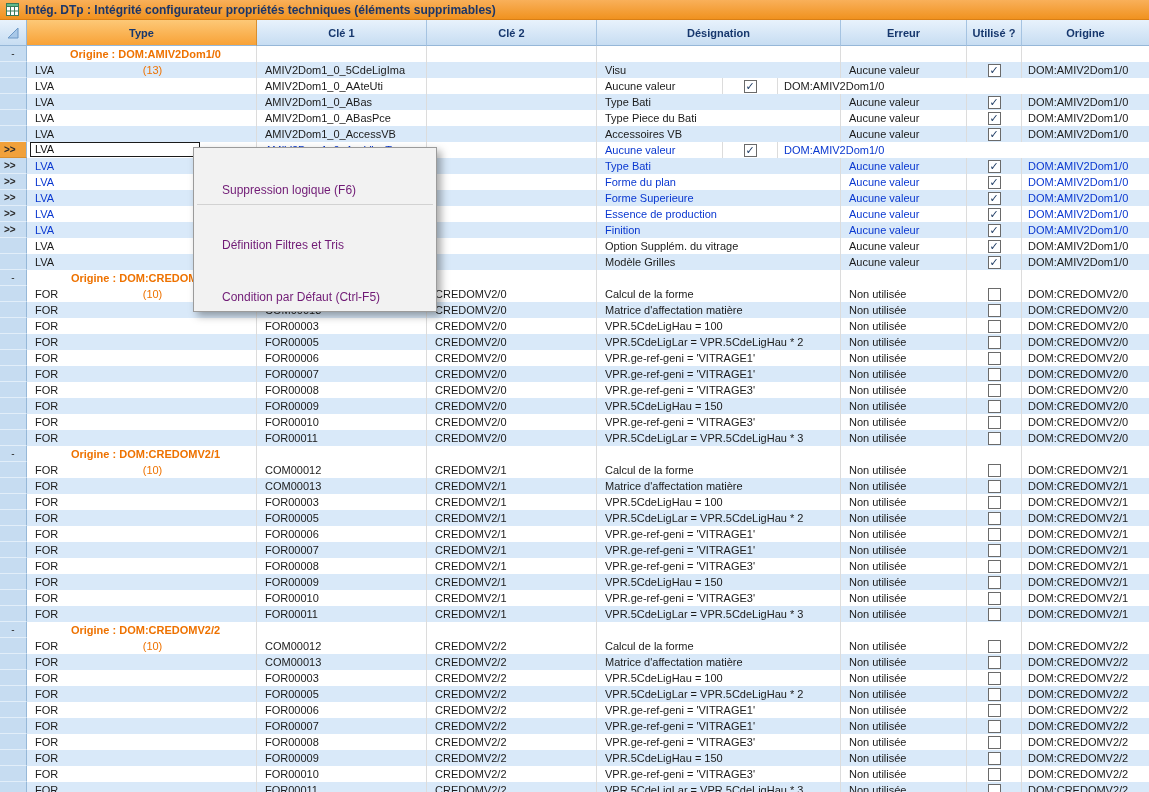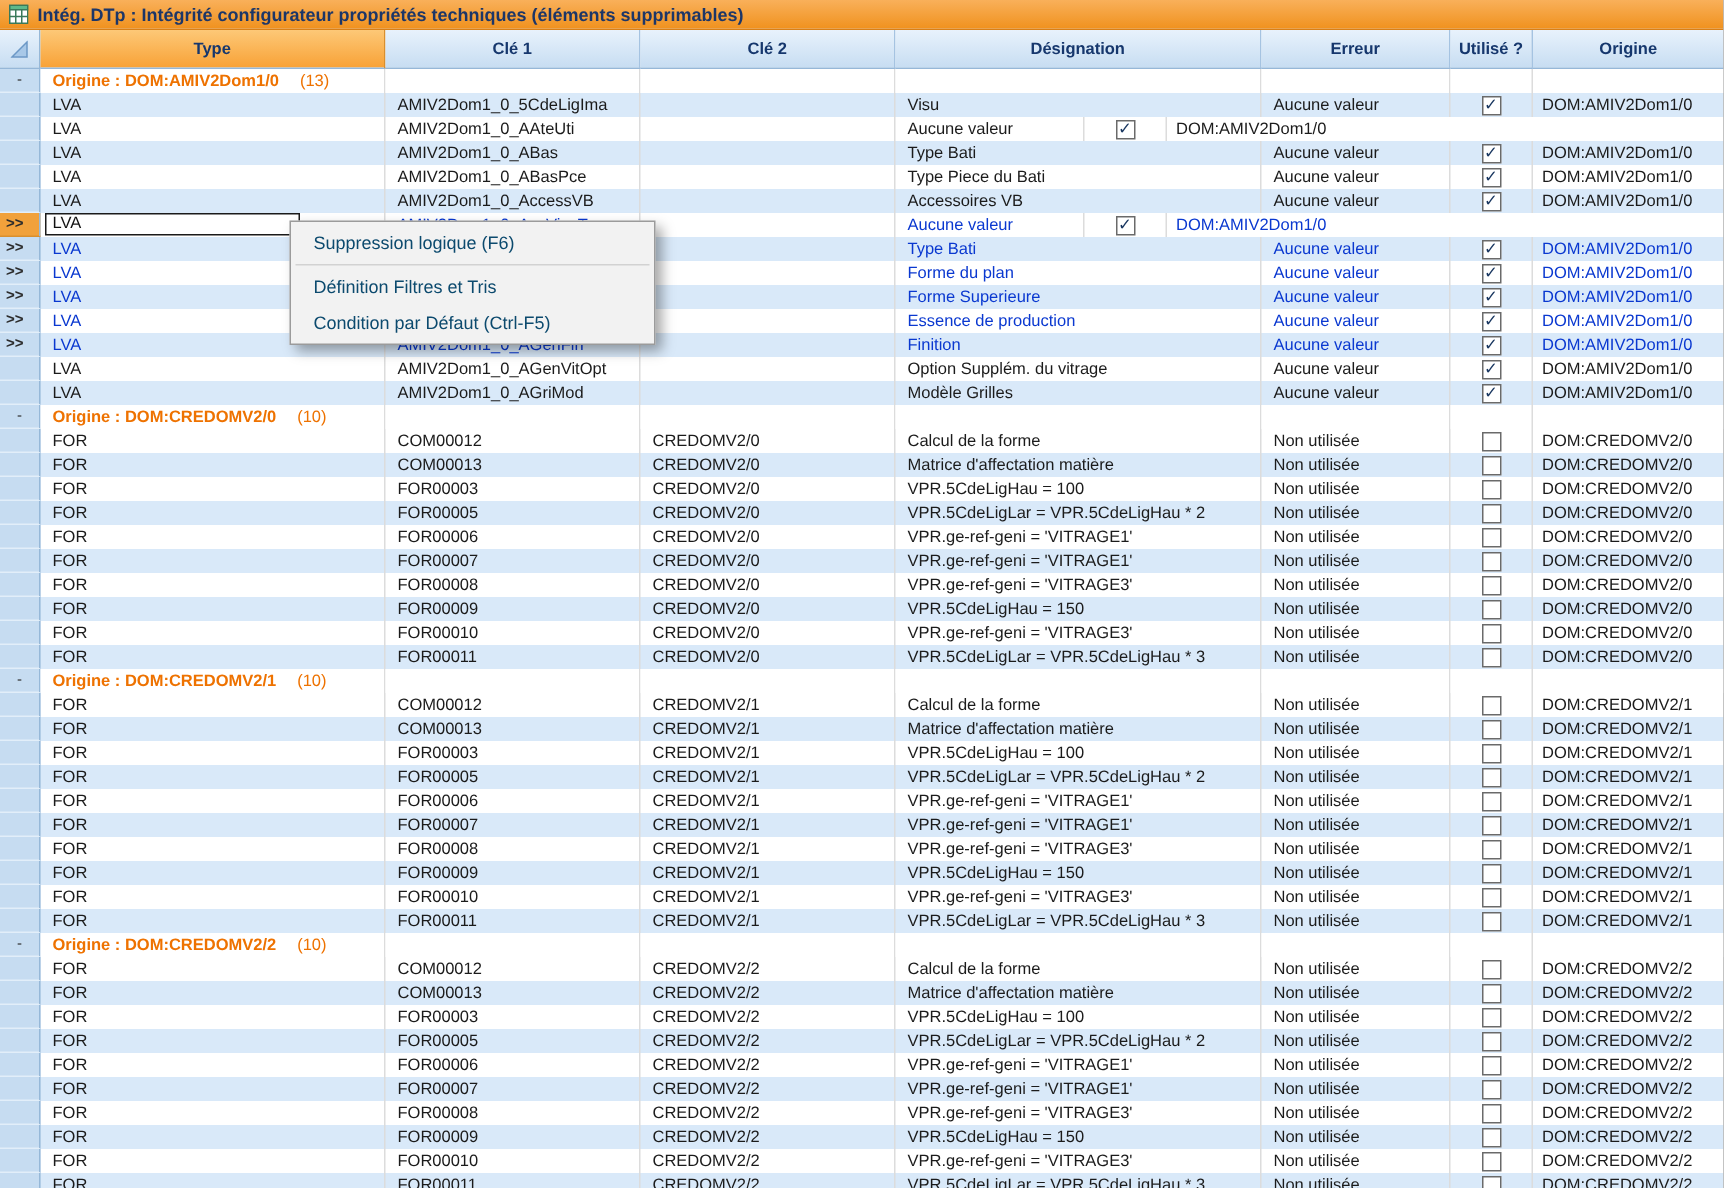--- a/index.html
+++ b/index.html
@@ -47,42 +47,42 @@
   }
   .cell.sel.current { background:#F1A13B; border-bottom-color:#D98F2E; }
   .group-row .cell.sel { text-align:center; padding-left:0; font-weight:normal; }
   .datacell {
     font-size:11px; line-height:16px; padding-left:8px; color:#1B1B1B;
     border-right:1px solid #DCDCDC; white-space:nowrap; overflow:hidden;
   }
   .datacell.c-org { border-right:none; padding-left:6px; }
   .row.marked .datacell { color:#0A38D0; }
   .group-row .datacell { background:#FFFFFF; }
-  .glabel { display:flex; align-items:center; overflow:visible; }
+  .glabel { display:flex; align-items:center; overflow:visible;flex-direction:column; }
   .glabel .glabel-text { color:#EE7200; font-weight:bold; }
   .glabel .count { color:#EE7200; font-weight:normal; margin-left:14px; }
   
   .cbcell { display:flex; align-items:center; justify-content:center; padding:0; }
   .cb {
     width:13px; height:13px; border:1px solid #6A6A6A; background:#FFFFFF;
     font-size:11px; line-height:11px; text-align:center; color:#17355F; font-weight:bold;
   }
   
   .editbox {
     width:170px; height:15px; margin-left:-5px; margin-top:0;
     border:1px solid #1A1A1A; background:#FFFFFF;
     font-size:11px; line-height:13px; padding-left:4px; color:#111111;
   }
   
   .context-menu {
     position:absolute; left:193px; top:147px; width:244px; z-index:30;
     background:#F2F2F2; border:1px solid #9B9B9B; padding:2px 0;
     box-shadow:4px 4px 8px rgba(0,0,0,0.35);
   }
-  .menu-item { height:24px; line-height:24px; padding-left:15px; font-size:12px; color:#0c4a6e; white-space:nowrap; }
+  .menu-item { height:24px; line-height:24px; padding-left:28px; font-size:12px; color:#701a75; white-space:nowrap;margin-top:28px; }
   .menu-sep { height:1px; background:#D2D2D2; margin:2px 3px; }
 </style>
 </head>
 <body>
 
 <div class="window">
 
   <div class="titlebar">
     <span style="display:inline-flex">
       <svg width="13" height="13" viewBox="0 0 13 13">

